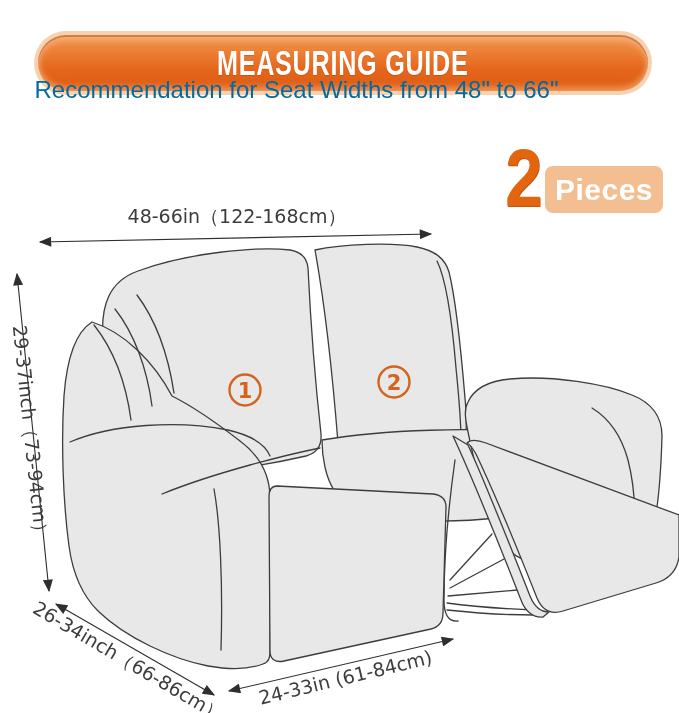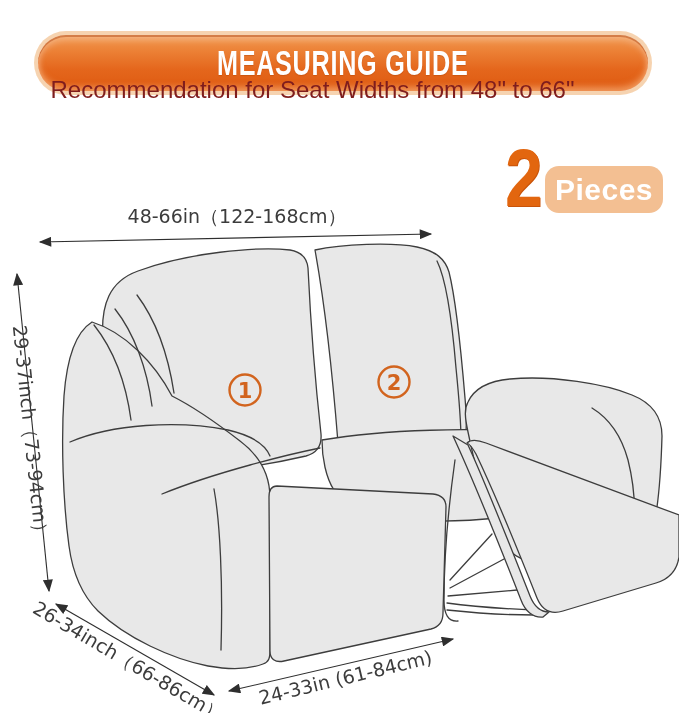--- a/index.html
+++ b/index.html
@@ -19,27 +19,27 @@
     display:flex;align-items:center;justify-content:center;margin-top:28px;
   }
   .banner-title{
     color:#ffffff;font-size:35px;font-weight:bold;letter-spacing:1px;
     transform:scaleX(.72);white-space:nowrap;
     text-shadow:0 1px 1px rgba(160,60,0,.35);
   }
   
   .subtitle{
     position:absolute;left:0;top:76px;width:593px;text-align:center;
-    font-size:24px;color:#7f1d1d;padding-left:16px;
+    font-size:24px;color:#0369a1;
   }
   
   .badge{position:absolute;left:505px;top:148px;width:170px;height:80px;}
   .badge-chip{
     position:absolute;left:40px;top:18px;width:118px;height:47px;
-    background:#f3bf92;border-radius:14px;
+    background:#f3bf92;border-radius:8px;
     display:flex;align-items:center;justify-content:center;
   }
   .badge-label{color:#ffffff;font-size:30px;font-weight:bold;letter-spacing:.5px;}
   .badge-count{
     position:absolute;left:0px;top:-6px;font-size:82px;line-height:72px;
     font-weight:bold;color:#e2660f;transform:scaleX(.82);transform-origin:left top;
     text-shadow:1px 1px 0 #c85309;
   }
   
   .diagram{position:absolute;left:0;top:0;width:679px;height:713px;}

